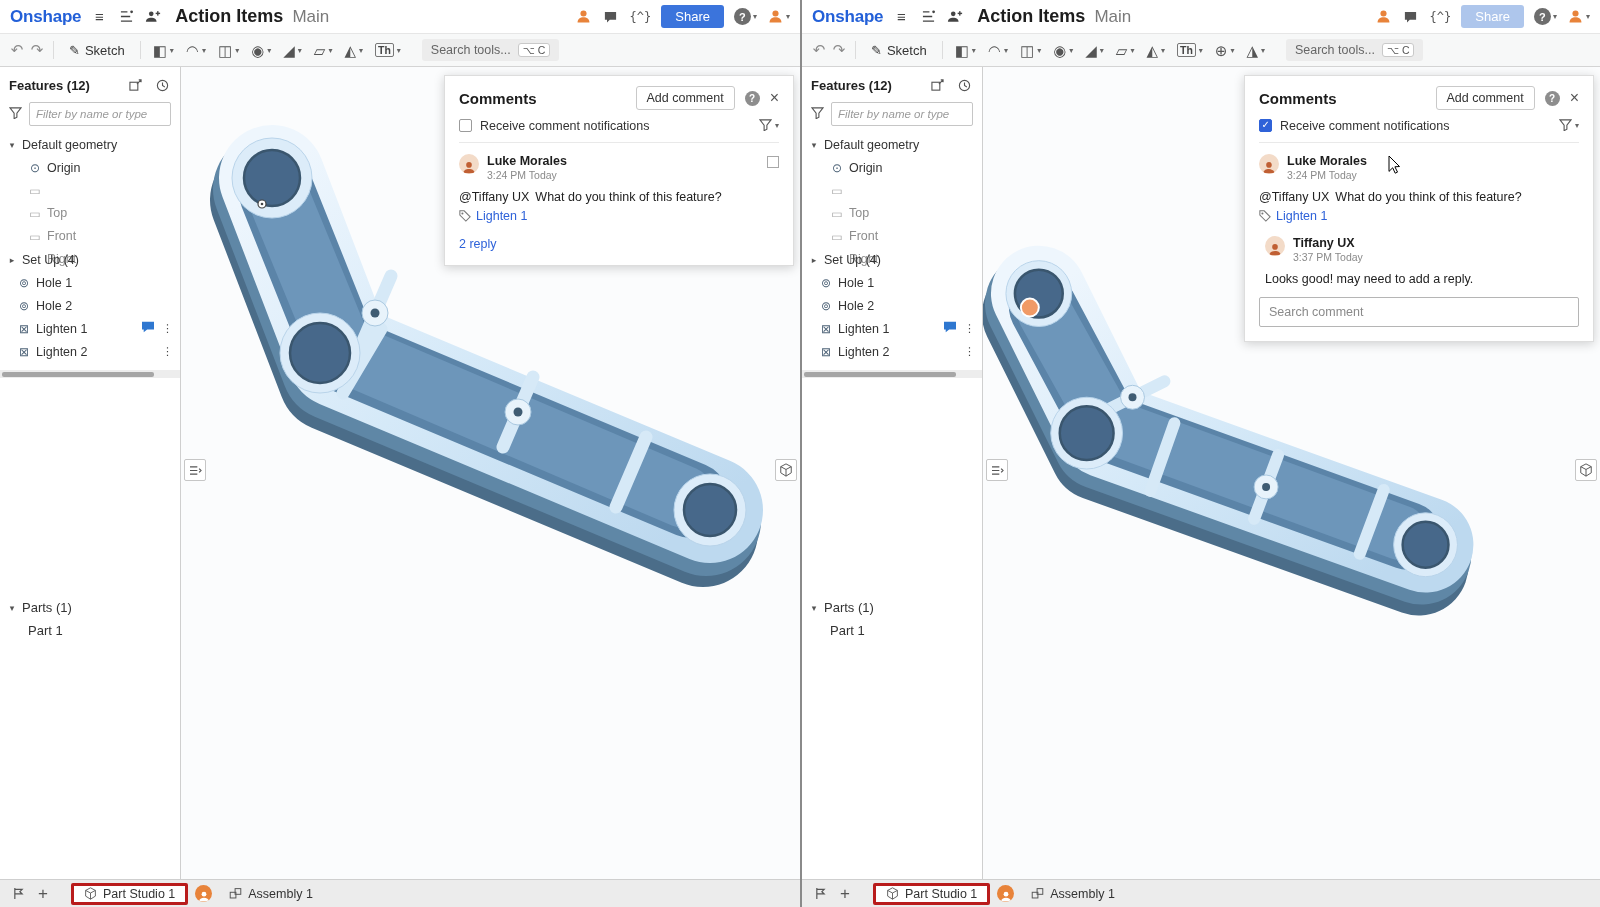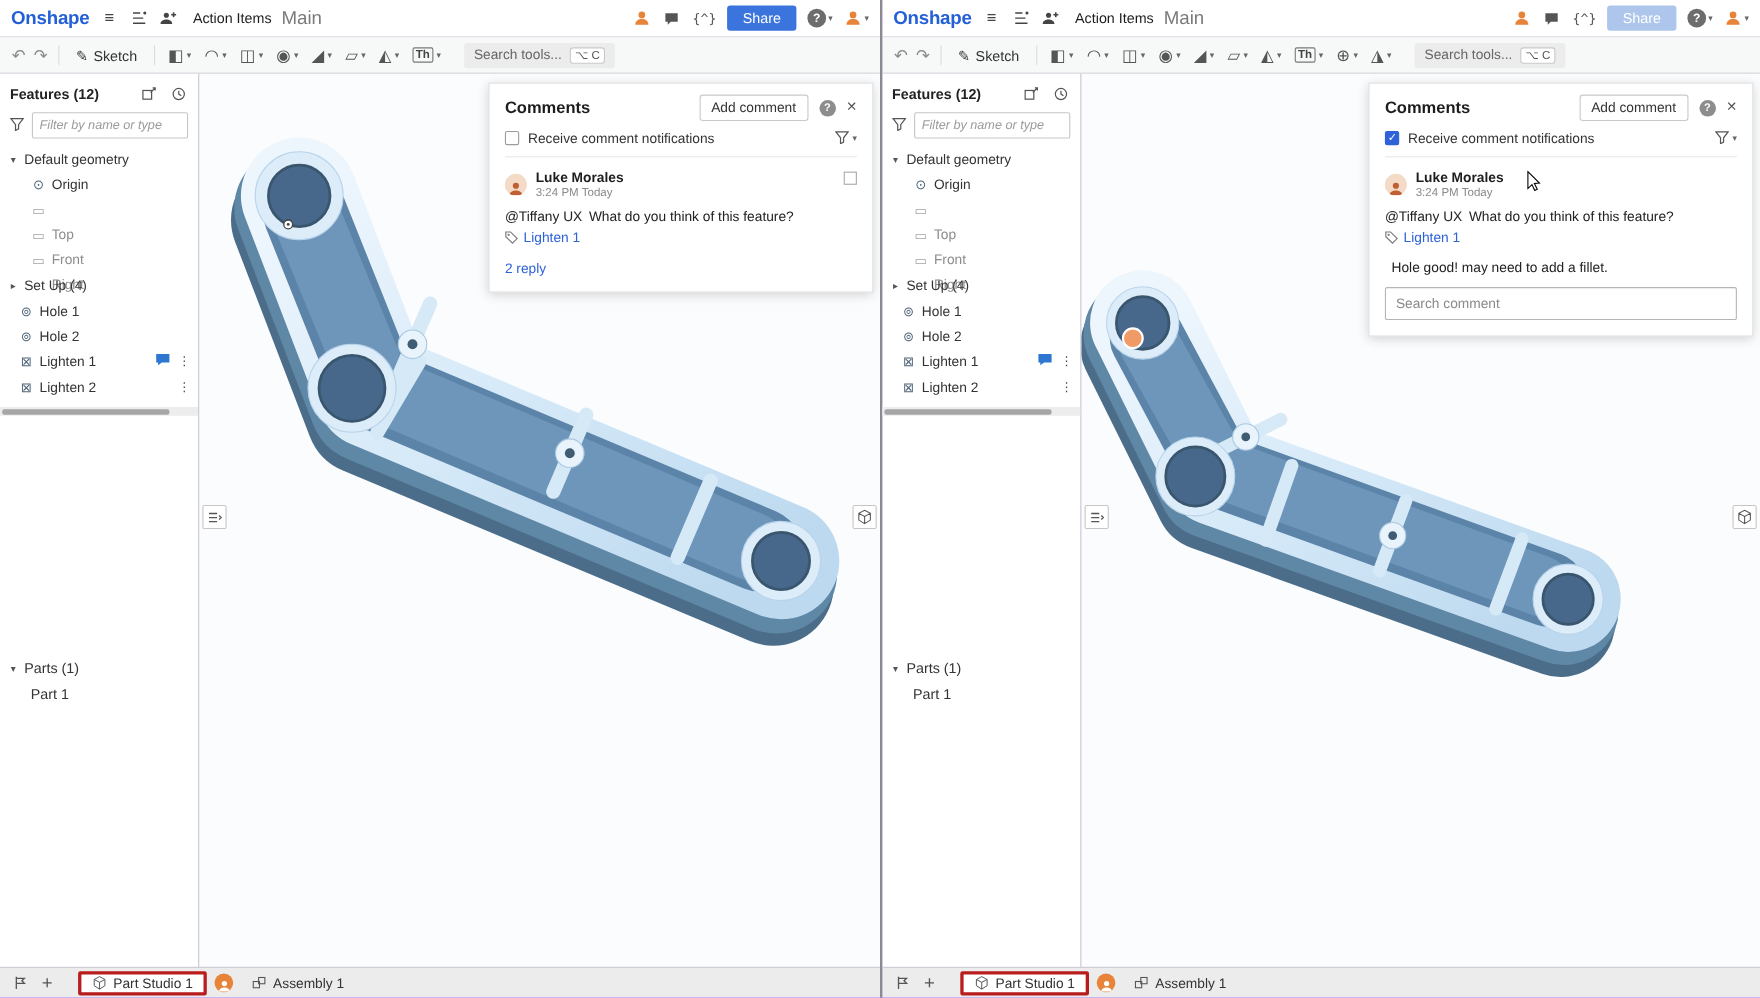--- a/index.html
+++ b/index.html
@@ -1,26 +1,26 @@
 <!DOCTYPE html>
 <html><head>
 <meta charset="utf-8">
 <style>
   *{margin:0;padding:0;box-sizing:border-box;}
   html,body{width:1600px;height:907px;overflow:hidden;}
   body{font-family:"Liberation Sans",sans-serif;color:#333;background:#fff;font-size:13px;}
   .stage{display:flex;width:1600px;height:907px;}
-  .window{position:relative;width:800px;height:907px;background:#8b5cf6;overflow:hidden;flex:0 0 800px;}
+  .window{position:relative;width:800px;height:907px;background:#14532d;overflow:hidden;flex:0 0 800px;}
   .window.right-win{border-left:2px solid #8a8a8a;}
 
   
   .appbar{height:33px;display:flex;align-items:center;gap:9px;padding:0 10px;background:#fff;}
   .logo{font-size:17px;font-weight:700;color:#2360d8;letter-spacing:-0.2px;cursor:pointer;}
   .ibtn{color:#444;display:inline-flex;align-items:center;justify-content:center;min-width:18px;height:20px;cursor:pointer;font-size:15px;}
-  .doc-title{font-weight:400;font-size:13px;color:#1d1d1d;margin-left:4px;white-space:nowrap;}
+  .doc-title{font-weight:700;font-size:18px;color:#1d1d1d;margin-left:4px;white-space:nowrap;}
   .doc-sub{font-size:17px;color:#7a7a7a;}
   .appbar-right{margin-left:auto;display:flex;align-items:center;gap:10px;}
   .share-btn{background:#3b74dc;color:#fff;font-size:13px;padding:4px 14px;border-radius:3px;border:none;cursor:pointer;}
   .share-btn.disabled{background:#aec6ec;}
   .help-circle{width:17px;height:17px;border-radius:50%;background:#6d6d6d;color:#fff;font-size:11px;font-weight:700;display:flex;align-items:center;justify-content:center;}
   .caret{font-size:8px;color:#666;}
   .avatar-sil{display:inline-flex;}
   .avatar-sil svg{fill:#e8833a;}
   .code-glyph{font-family:"DejaVu Sans Mono",monospace;font-size:12px;color:#555;}
 
@@ -73,21 +73,21 @@
   .cm-title{font-size:15px;font-weight:700;color:#1d1d1d;flex:1;}
   .add-comment-btn{border:1px solid #c9c9c9;border-radius:3px;background:#fff;font-size:12.5px;padding:4px 10px;color:#333;cursor:pointer;font-family:"Liberation Sans",sans-serif;}
   .cm-help{width:15px;height:15px;border-radius:50%;background:#8d8d8d;color:#fff;font-size:10px;font-weight:700;display:flex;align-items:center;justify-content:center;cursor:pointer;}
   .cm-close{font-size:16px;color:#555;cursor:pointer;line-height:1;}
   .notif-row{display:flex;align-items:flex-start;gap:8px;margin-top:9px;font-size:12.5px;color:#333;padding-bottom:9px;border-bottom:1px solid #e9e9e9;}
   .checkbox{width:13px;height:13px;border:1px solid #9b9b9b;border-radius:2px;background:#fff;cursor:pointer;position:relative;flex:0 0 13px;}
   .checkbox.checked{background:#2f62d8;border-color:#2f62d8;}
   .checkbox.checked::after{content:"✓";color:#fff;font-size:10px;position:absolute;left:1.5px;top:-1px;}
   .notif-icons{margin-left:auto;display:flex;align-items:center;gap:3px;}
   .cmt{margin-top:11px;position:relative;}
-  .cmt-head{display:flex;align-items:center;gap:8px;}
+  .cmt-head{display:flex;align-items:flex-start;gap:8px;}
   .cmt-avatar{width:20px;height:20px;border-radius:50%;background:#f3dbc8;display:flex;align-items:flex-end;justify-content:center;overflow:hidden;flex:0 0 20px;}
   .cmt-avatar svg{fill:#c05f33;}
   .cmt-name{font-weight:700;font-size:12.5px;color:#1d1d1d;}
   .cmt-time{font-size:10.5px;color:#8a8a8a;margin-top:1px;}
   .resolve-box{position:absolute;right:0;top:2px;width:12px;height:12px;border:1px solid #a8a8a8;background:#fff;cursor:pointer;}
   .cmt-text{font-size:12.5px;margin:9px 0 5px;color:#222;}
   .cmt-text .mention{margin-right:6px;}
   .tag-row{display:flex;align-items:center;gap:5px;cursor:pointer;}
   .tag-link{color:#2e62d9;font-size:12.5px;}
   .replies-link{color:#2e62d9;font-size:12.5px;margin-top:14px;display:inline-block;cursor:pointer;}
@@ -706,21 +706,33 @@
               <span class="mention">@Tiffany UX</span><span>What do you think of this feature?</span>
             </div>
             <div class="tag-row">
               <svg width="12" height="12" viewBox="0 0 14 14" fill="none" stroke="#777" stroke-width="1.2">
                   <path d="M1 6V1h5l7 7-5 5z"></path>
                   <circle cx="4" cy="4" r="1.2" fill="#777" stroke="none"></circle>
                 </svg>
               <span class="tag-link">Lighten 1</span>
             </div>
             <div class="reply-block">
-              <div class="cmt-text">Hole good! may need to add a fillet.</div>
+              <div class="cmt-head">
+                <span class="cmt-avatar">
+                  <svg width="14" height="14" viewBox="0 0 20 20">
+                      <circle cx="10" cy="7" r="4"></circle>
+                      <path d="M2 19c0-4 3.5-6 8-6s8 2 8 6z"></path>
+                    </svg>
+                </span>
+                <div>
+                  <div class="cmt-name">Tiffany UX</div>
+                  <div class="cmt-time">3:37 PM Today</div>
+                </div>
+              </div>
+              <div class="cmt-text">Looks good! may need to add a reply.</div>
             </div>
             <div class="reply-input">Search comment</div>
           </div>
         </div>
 
         <svg class="cursor" style="left:405px;top:88px;" width="13" height="19" viewBox="0 0 13 19">
           <path d="M1 1l10.5 10.5-4.6.3 2.6 5.3-2.3 1.1-2.5-5.4L1 16.4z" fill="#fff" stroke="#000" stroke-width="1"></path>
         </svg>
       </div>
     </div>

